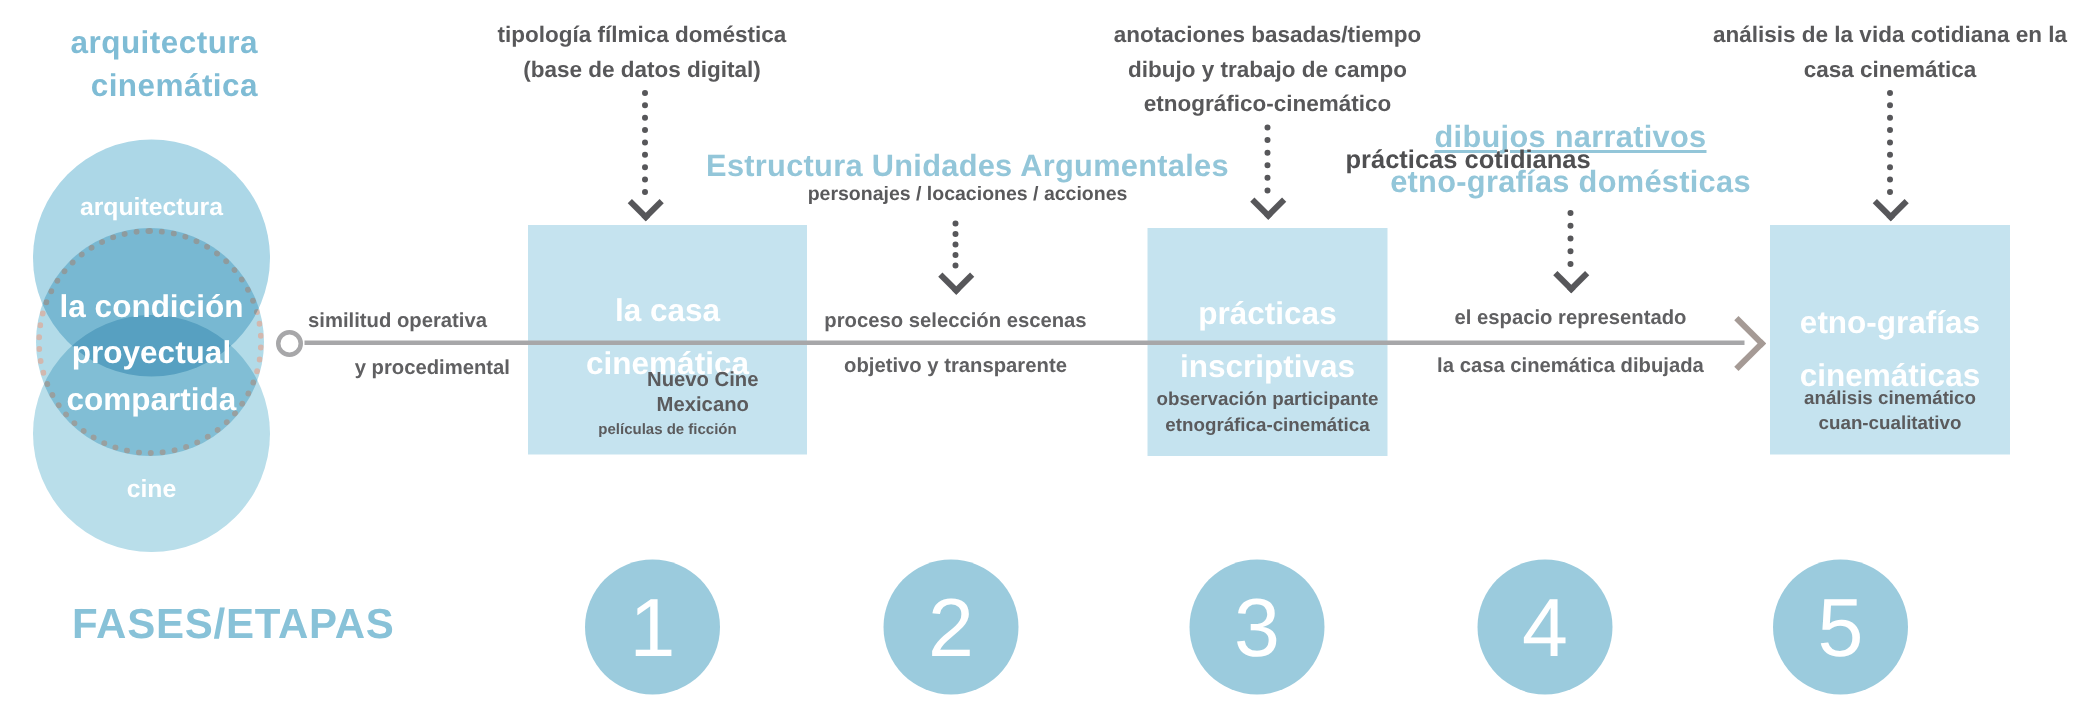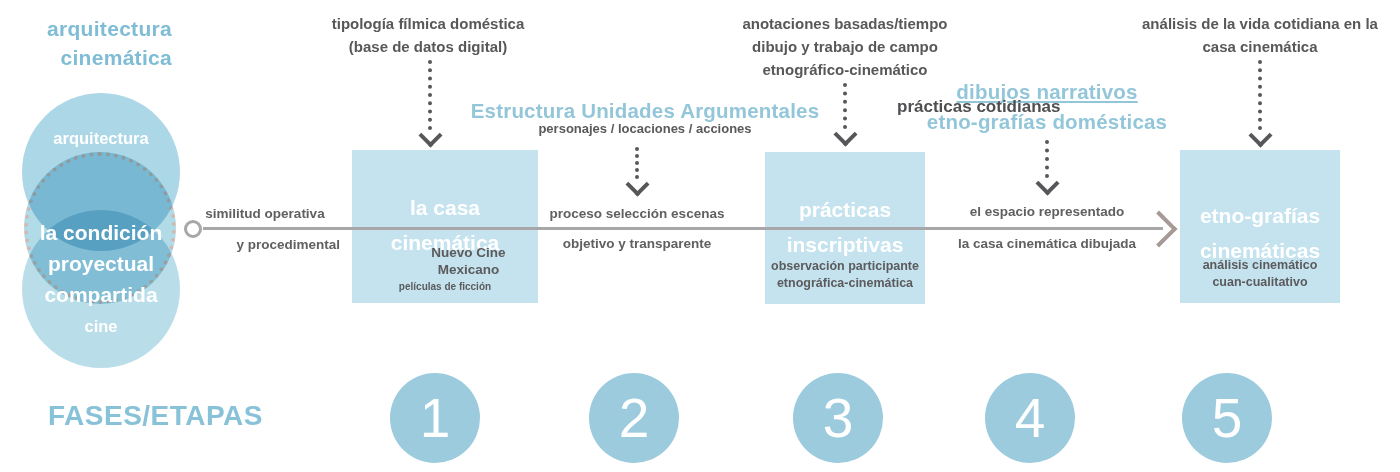--- a/index.html
+++ b/index.html
@@ -19,21 +19,21 @@
   
   .vcirc{position:absolute;border-radius:50%;mix-blend-mode:multiply;}
   .vtop{left:22px;top:93px;width:158px;height:158px;background:#acd7e7;}
   .vbot{left:22px;top:210px;width:158px;height:158px;background:#b9deea;}
   .vmid{left:24px;top:152px;width:144px;height:144px;background:#9fd2e3;opacity:.8;
         border:4px dotted #c7a69b;}
   .vlabel{position:absolute;width:160px;left:21px;text-align:center;color:#ffffff;
           font-weight:bold;z-index:4;}
   .vlabel.small{font-size:16.5px;}
   .vcenter{position:absolute;left:11px;top:189px;width:180px;text-align:center;z-index:4;
-           color:#ffffff;font-weight:bold;font-size:21px;line-height:31px;margin-top:28px;}
+           color:#ffffff;font-weight:bold;font-size:21px;line-height:31px;}
   
   .shaft{position:absolute;left:203px;top:227px;width:960px;height:3px;background:#a7a7a9;z-index:3;}
   .ring{position:absolute;left:184px;top:220px;width:12px;height:12px;border:3.5px solid #a7a7a9;
         border-radius:50%;background:#fff;z-index:3;}
   .head-right{position:absolute;left:1146px;top:216px;width:22px;height:22px;z-index:3;
         border-top:4px solid #a59a95;border-right:4px solid #a59a95;transform:rotate(45deg);}
   
   .dotarrow{position:absolute;width:0;border-left:4px dotted #57575a;z-index:2;}
   .dotarrow .chev{position:absolute;left:-10px;bottom:-14px;width:13px;height:13px;
         border-right:4px solid #57575a;border-bottom:4px solid #57575a;transform:rotate(45deg);}

